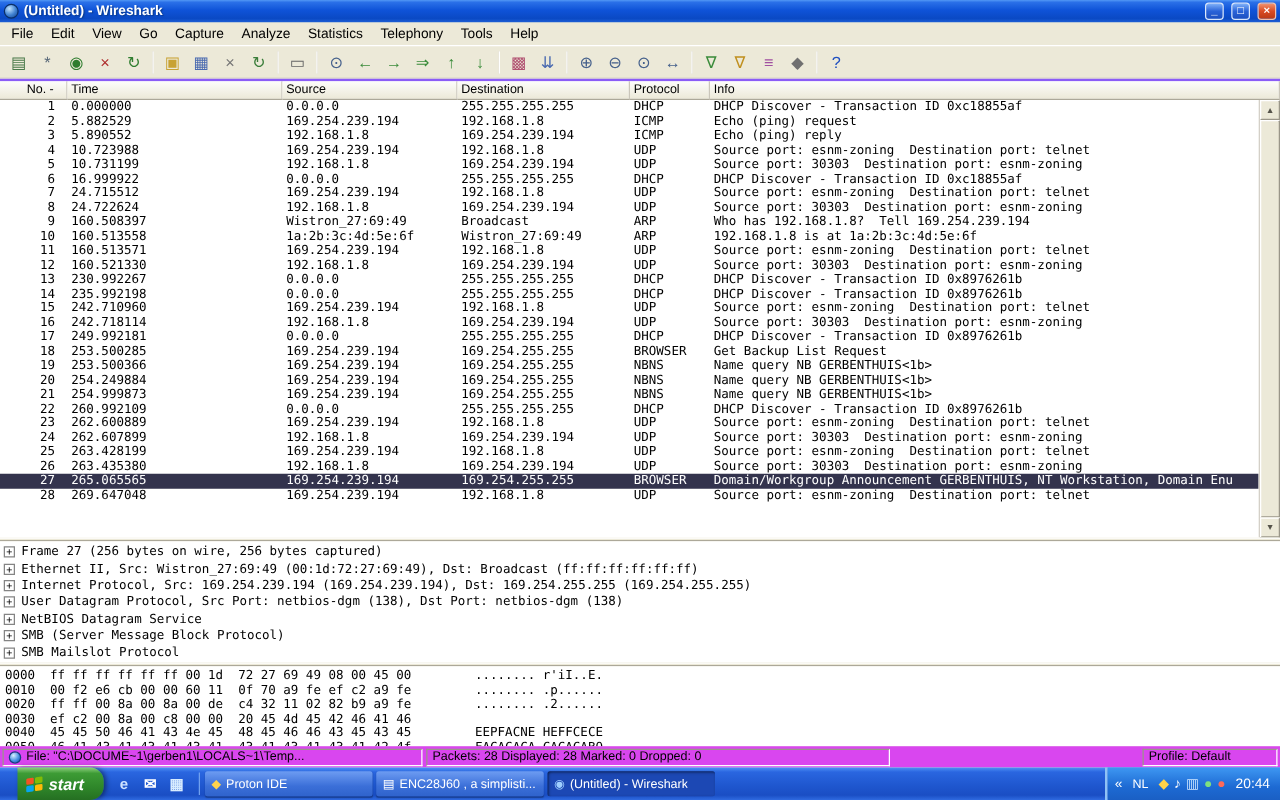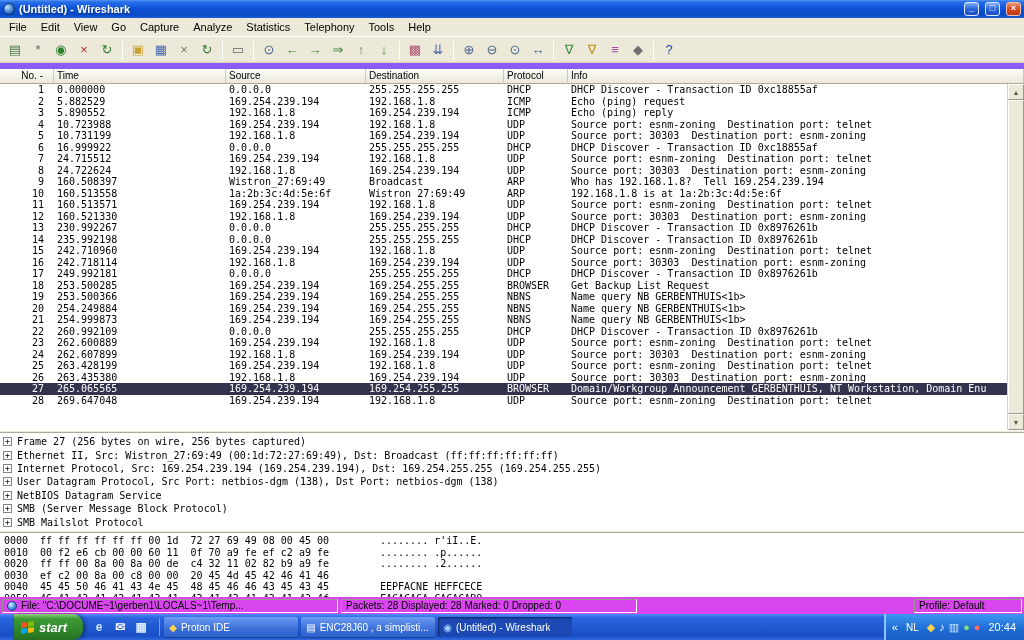--- a/index.html
+++ b/index.html
@@ -25,21 +25,21 @@
     border-top:1px solid #fff;border-bottom:1px solid #d8d4c4;}
   .tb-btn{width:22px;height:20px;display:flex;align-items:center;justify-content:center;font-size:13px;border:1px solid transparent;border-radius:2px;}
   .tb-sep{width:1px;height:18px;background:#c8c4b4;border-right:1px solid #fff;margin:0 3px;}
 
   
   .filterbar{height:25px;display:flex;align-items:center;padding:0 4px;gap:6px;font-size:11px;background:#ece9d8;border-bottom:1px solid #d8d4c4;}
   .filter-input{width:262px;height:17px;border:1px solid #7f9db9;font:11px "Liberation Sans",sans-serif;padding:0 2px;background:#fff;}
   .flat-btn{background:none;border:none;font:11px "Liberation Sans",sans-serif;color:#000;padding:2px 7px;}
 
   
-  .packet-list{flex:1;position:relative;background:#fff;border-top:6px solid #8b5cf6;display:flex;flex-direction:column;overflow:hidden;}
+  .packet-list{flex:1;position:relative;background:#fff;border-top:2px solid #8b5cf6;display:flex;flex-direction:column;overflow:hidden;}
   .pl-header{display:flex;height:15px;font-size:10px;flex:none;}
   .pl-h{background:linear-gradient(#fdfdfb,#ece9d8);border-right:1px solid #cac6ba;border-bottom:1px solid #aca899;padding:1px 4px;overflow:hidden;white-space:nowrap;}
   .pl-body{flex:1;overflow:hidden;margin-right:17px;}
   .pl-row{display:flex;height:11.5px;line-height:11.5px;font:10px "DejaVu Sans Mono",monospace;white-space:pre;color:#000;}
   .pl-row.selected{background:#33334d;color:#fff;}
   .plc{overflow:hidden;flex:none;padding-left:3px;}
   .c0{width:54px;text-align:right;padding-right:10px;padding-left:0;}
   .c1{width:172px;}
   .c2{width:140px;}
   .c3{width:138px;}
@@ -65,21 +65,21 @@
   .hexpane{height:64px;background:#fff;overflow:hidden;padding:2px 4px 0 4px;flex:none;}
   .hex-row{height:11.5px;line-height:11.5px;display:flex;font:10px "DejaVu Sans Mono",monospace;white-space:pre;color:#000;}
   .hex-offset{width:36px;flex:none;}
   .hex-bytes{width:340px;flex:none;}
   .hex-ascii{flex:1;min-width:0;overflow:hidden;}
 
   
   .statusbar{height:17px;background:#d946ef;display:flex;align-items:center;font-size:10px;gap:3px;padding:1px 2px;flex:none;}
   .sb-seg{border:1px solid;border-color:#9a9689 #fff #fff #9a9689;height:14px;display:flex;align-items:center;padding:0 4px;gap:4px;white-space:nowrap;overflow:hidden;}
   .sb-file{width:336px;}
-  .sb-packets{width:296px;}
+  .sb-packets{width:371px;}
   .sb-spacer{flex:1;}
   .sb-profile{width:108px;}
   .expert-led{width:10px;height:10px;border-radius:50%;background:radial-gradient(circle at 35% 30%,#d8f0ff,#3f8ae0 60%,#1a4f9e);border:1px solid #16407e;flex:none;}
 
   
   .taskbar{height:26px;background:linear-gradient(180deg,#4f91f5 0%,#2a66e0 14%,#1f57cf 55%,#1a4ec4 85%,#2f6ae0 100%);display:flex;align-items:center;flex:none;}
   .start-btn{height:26px;padding:0 16px 0 7px;background:linear-gradient(180deg,#8ed07f 0%,#3d9b35 18%,#2f872a 60%,#256f22 100%);
     border-radius:0 11px 11px 0;color:#fff;font-weight:bold;font-style:italic;font-size:13px;display:flex;align-items:center;gap:5px;box-shadow:2px 0 4px rgba(0,0,0,.45);flex:none;margin-left:14px;}
   .flag{display:grid;grid-template-columns:6px 6px;grid-template-rows:5px 5px;gap:1px;transform:skewY(-8deg);}
   .flag span{border-radius:1px;display:block;}

